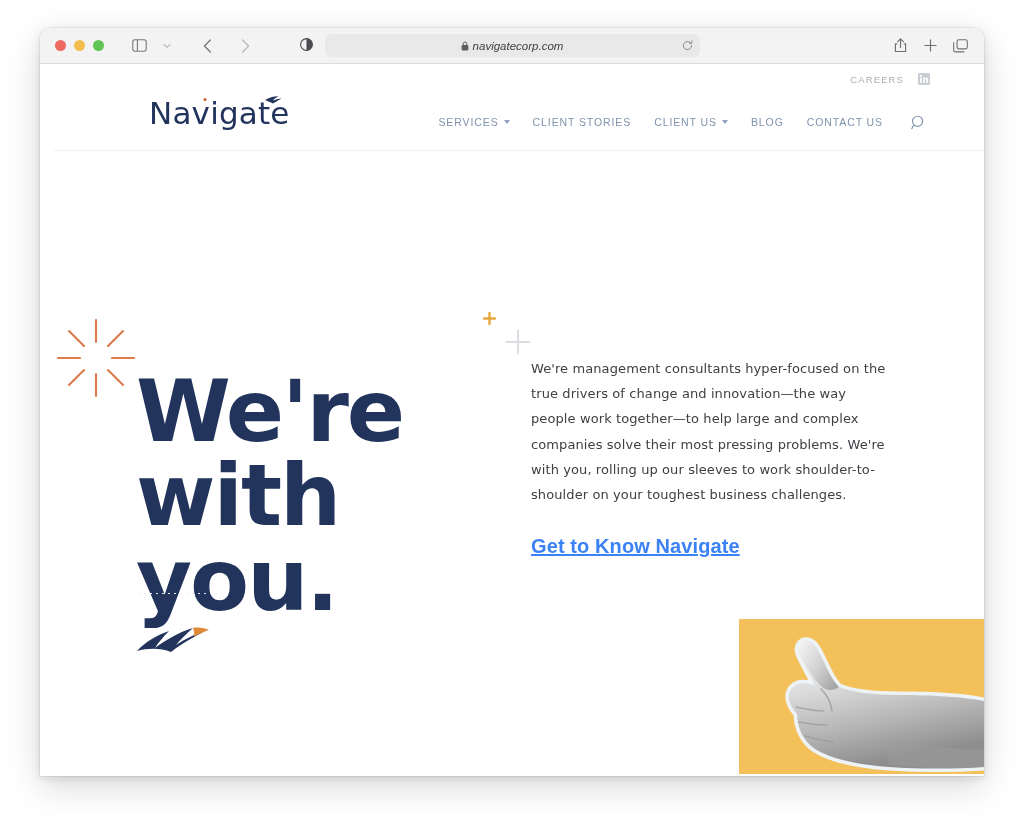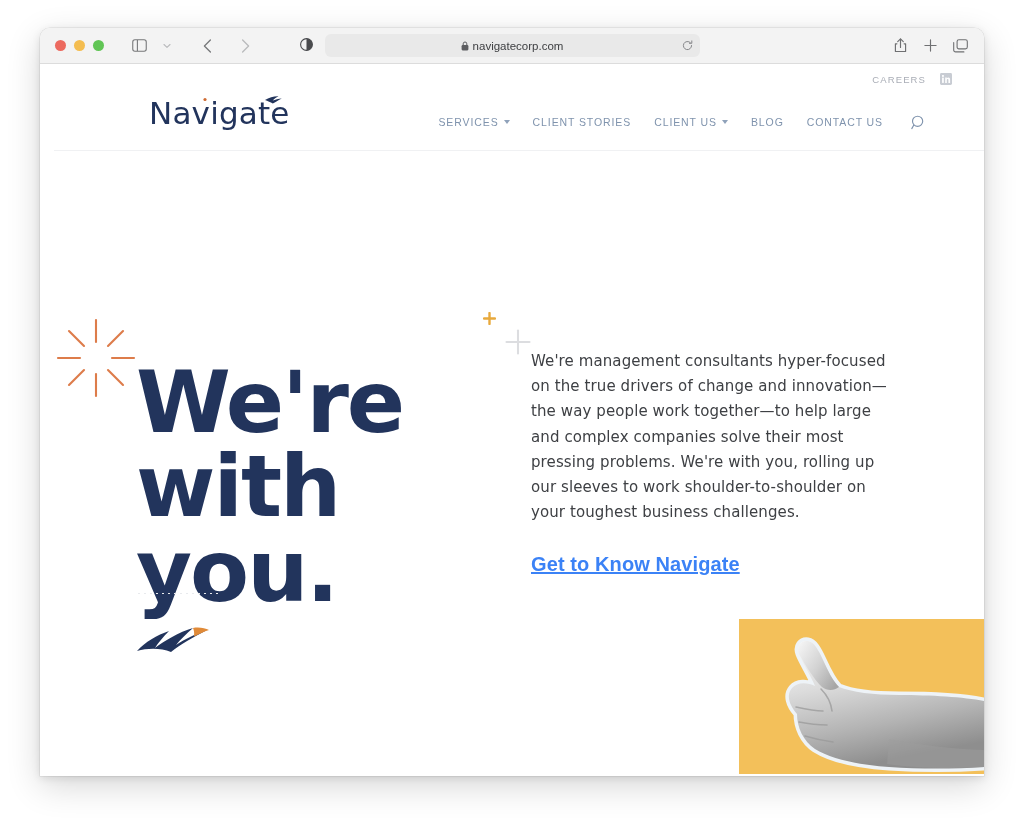--- a/index.html
+++ b/index.html
@@ -62,20 +62,21 @@
   .chrome-btn.dim { color: #b9babc; }
   .chrome-btn svg { display: block; }
 
   #address-area {
     position: absolute;
     left: 0; right: 0;
     display: flex;
     align-items: flex-start;
     justify-content: center;
     pointer-events: none;
+    font-style: italic;
   }
   #reader-icon {
     position: absolute;
     left: 256px;
     top: 0;
     width: 20px; height: 20px;
     display: flex; align-items: center; justify-content: center;
     pointer-events: auto;
   }
   #url-bar {
@@ -124,21 +125,21 @@
     background: #ffffff;
     overflow: hidden;
   }
 
   
   #utility-bar {
     height: 30px;
     display: flex;
     align-items: center;
     justify-content: flex-end;
-    padding-right: 32px;
+    padding-right: 54px;
     gap: 14px;
   }
   #careers-link {
     font-size: 9.5px;
     letter-spacing: 1.1px;
     color: #a9adb6;
     font-weight: 400;
   }
   #linkedin-icon { color: #c8ccd3; display: flex; }
 
@@ -188,21 +189,21 @@
   
   #hero { position: relative; height: 470px; }
 
   #starburst { position: absolute; left: 15px; top: 166px; }
   #plus-gold { position: absolute; left: 443px; top: 160px; }
   #plus-grey { position: absolute; left: 465px; top: 178px; }
 
   #hero-headline {
     position: absolute;
     left: 96px;
-    top: 209px;
+    top: 218px;
     font-family: "DejaVu Sans", sans-serif;
     font-size: 86px;
     line-height: 0.98;
     font-weight: 700;
     color: #22345c;
     letter-spacing: -2px;
     width: 430px;
   }
   #hero-dots {
     position: absolute;
@@ -216,25 +217,26 @@
   }
 
   #hero-body {
     position: absolute;
     left: 491px;
     top: 198px;
     width: 362px;
   }
   #hero-paragraph {
     font-family: "DejaVu Sans", sans-serif;
-    font-size: 15px;
+    font-size: 13px;
     line-height: 25.2px;
     color: #3e4044;
     font-weight: 400;
     letter-spacing: 0.1px;
+    margin-top: 7px;
   }
   #hero-cta {
     display: inline-block;
     margin-top: 28px;
     font-family: Liberation Sans, sans-serif;
     font-size: 20px;
     font-weight: 700;
     color: #3b82f6;
     letter-spacing: 0.1px;
   }

